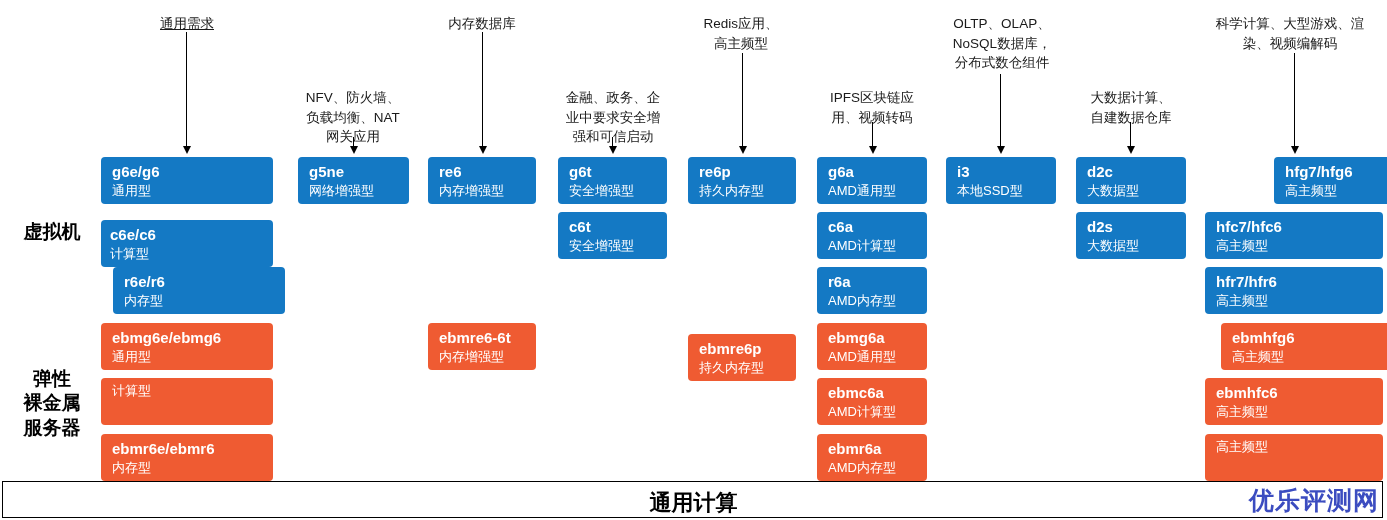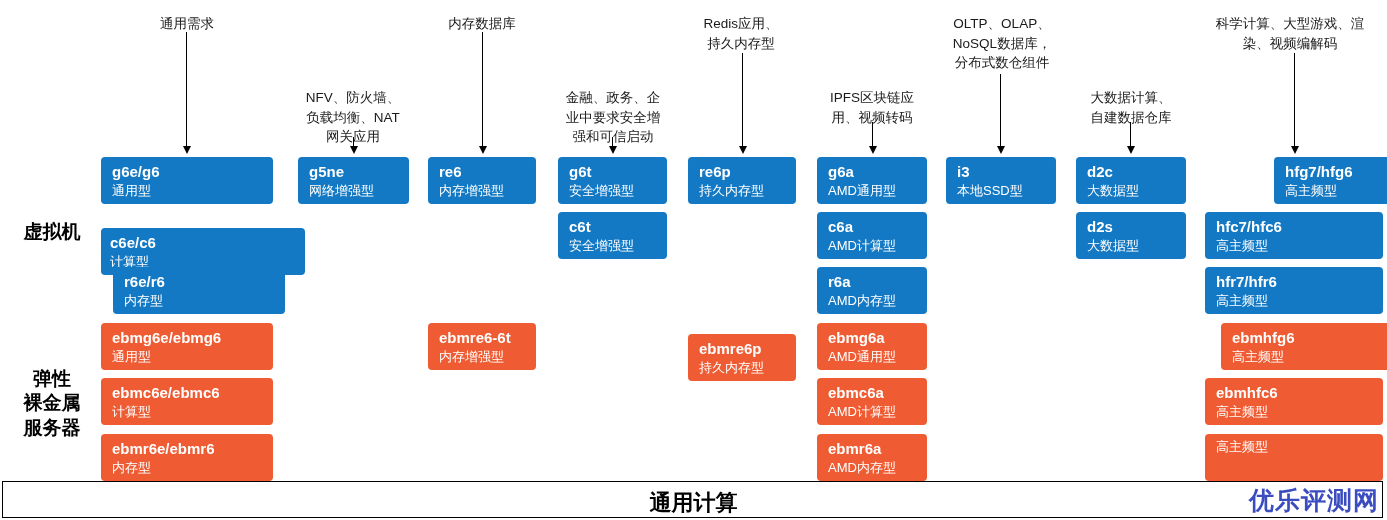--- a/index.html
+++ b/index.html
@@ -126,30 +126,30 @@
 <body>
 
 <div id="canvas">
 
   <div class="row-label" id="label-vm">虚拟机</div>
   <div class="row-label" id="label-ebm" style="white-space: pre-line;">弹性
 裸金属
 服务器</div>
 
   <div id="annot-layer">
-      <div class="annot" style="left: 106px; top: 14px; width: 162px;">通用需求</div>
+      <div class="annot" style="left: 106px; top: 14px; width: 162px; text-decoration: underline;">通用需求</div>
       <div class="annot" style="left: 290px; top: 88px; width: 126px;">NFV、防火墙、
 负载均衡、NAT
 网关应用</div>
       <div class="annot" style="left: 420px; top: 14px; width: 124px;">内存数据库</div>
       <div class="annot" style="left: 550px; top: 88px; width: 126px;">金融、政务、企
 业中要求安全增
 强和可信启动</div>
       <div class="annot" style="left: 676px; top: 14px; width: 130px;">Redis应用、
-持久内存型</div>
+高主频型</div>
       <div class="annot" style="left: 806px; top: 88px; width: 132px;">IPFS区块链应
 用、视频转码</div>
       <div class="annot" style="left: 932px; top: 14px; width: 140px;">OLTP、OLAP、
 NoSQL数据库，
 分布式数仓组件</div>
       <div class="annot" style="left: 1064px; top: 88px; width: 134px;">大数据计算、
 自建数据仓库</div>
       <div class="annot" style="left: 1196px; top: 14px; width: 188px;">科学计算、大型游戏、渲
 染、视频编解码</div>
     </div>
@@ -189,34 +189,33 @@
       <div class="arrow" style="left: 1290px; top: 53px; height: 101px;">
         <div class="shaft" style="height: 93px;"></div>
         <div class="head"></div>
       </div>
     </div>
   <div id="box-layer">
       <div class="box blue" style="left: 101px; width: 172px; top: 157px;">
         <div class="name">g6e/g6</div>
         <div class="kind">通用型</div>
       </div>
-      <div class="box blue" style="left: 101px; width: 204px; top: 228px; padding-left: 9px;">
+      <div class="box blue" style="left: 101px; width: 172px; top: 220px; padding-left: 9px;">
         <div class="name">c6e/c6</div>
         <div class="kind">计算型</div>
       </div>
       <div class="box blue" style="left: 101px; width: 172px; top: 267px; margin-left: 12px;">
         <div class="name">r6e/r6</div>
         <div class="kind">内存型</div>
       </div>
       <div class="box orange" style="left: 101px; width: 172px; top: 323px;">
         <div class="name">ebmg6e/ebmg6</div>
         <div class="kind">通用型</div>
       </div>
       <div class="box orange" style="left: 101px; width: 172px; top: 378px;">
-        <div class="name">ebmc6e/ebmc6</div>
         <div class="kind">计算型</div>
       </div>
       <div class="box orange" style="left: 101px; width: 172px; top: 434px;">
         <div class="name">ebmr6e/ebmr6</div>
         <div class="kind">内存型</div>
       </div>
       <div class="box blue" style="left: 298px; width: 111px; top: 157px;">
         <div class="name">g5ne</div>
         <div class="kind">网络增强型</div>
       </div>

